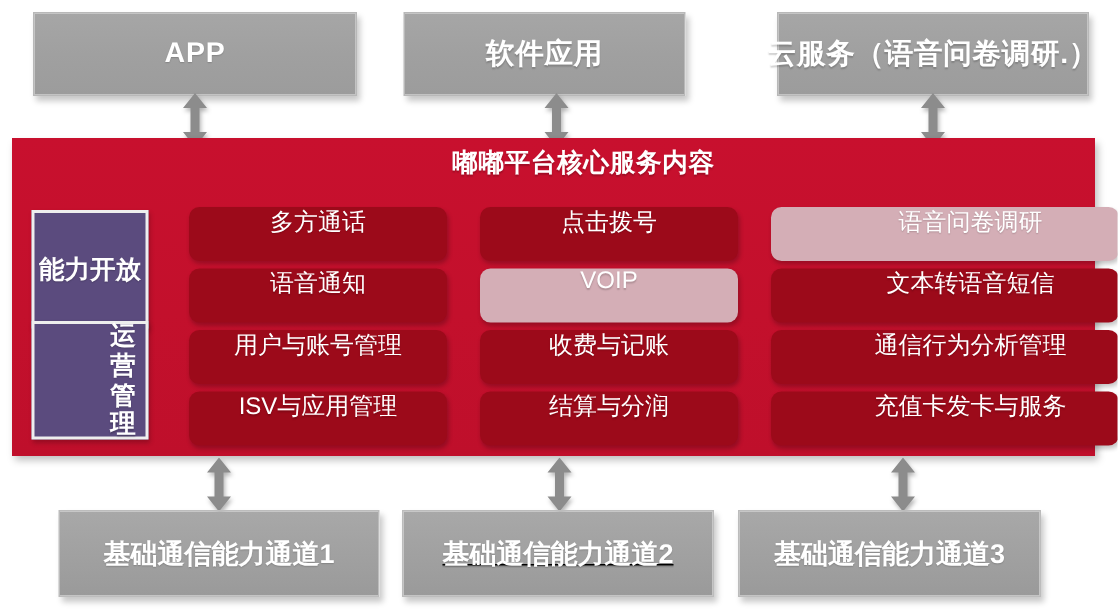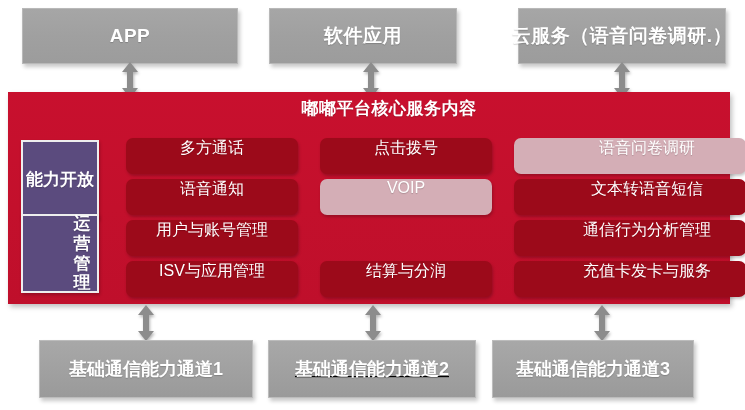--- a/index.html
+++ b/index.html
@@ -210,20 +210,23 @@
   <div class="pill normal col-0 row-2">
     <span class="lbl">用户与账号管理</span>
   </div>
 
   <div class="pill normal col-1 row-0">
     <span class="lbl">点击拨号</span>
   </div>
   <div class="pill highlight col-1 row-1">
     <span class="lbl">VOIP</span>
   </div>
+  <div class="pill normal col-1 row-2">
+    <span class="lbl">收费与记账</span>
+  </div>
   <div class="pill normal col-1 row-3">
     <span class="lbl">结算与分润</span>
   </div>
 
   <div class="pill highlight col-2 row-0">
     <span class="lbl">语音问卷调研</span>
   </div>
   <div class="pill normal col-2 row-1">
     <span class="lbl">文本转语音短信</span>
   </div>

